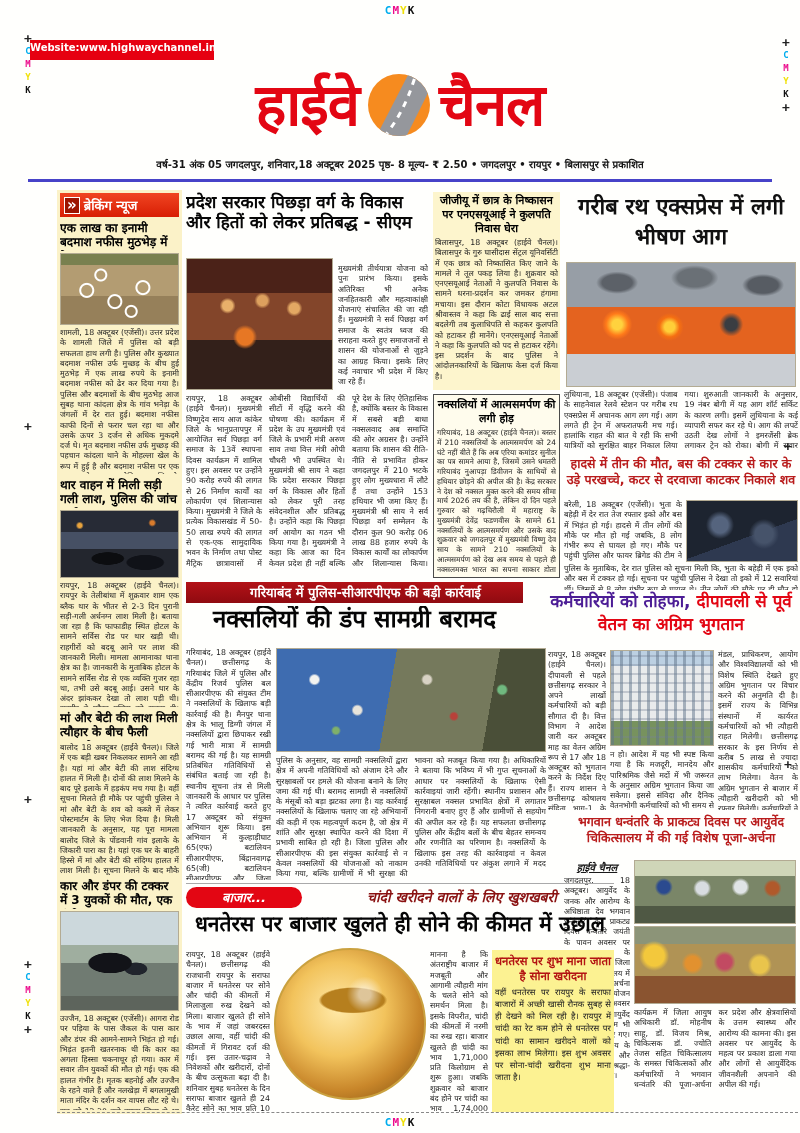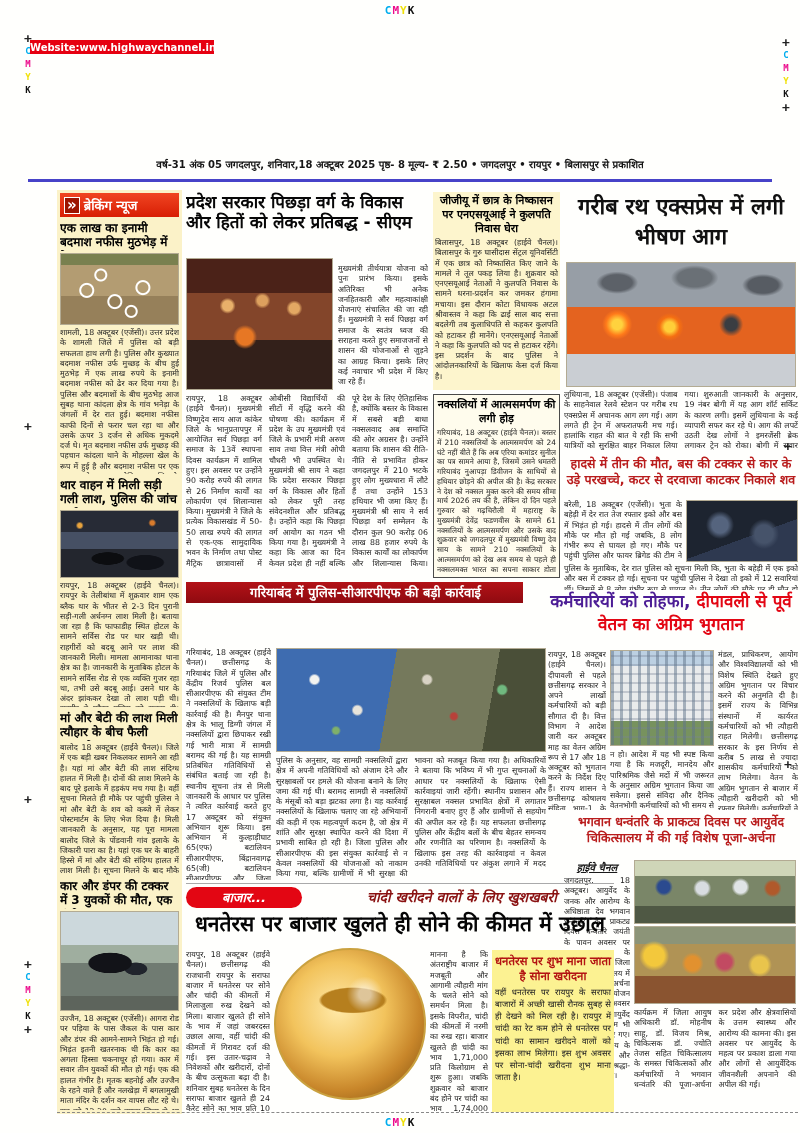--- a/index.html
+++ b/index.html
@@ -9,21 +9,21 @@
     background:#fffffd; overflow:hidden;
     font-family:"DejaVu Sans", sans-serif; color:#1a1a1a;
   }
   
   .cmyk-line { position:absolute; left:0; right:0; text-align:center; font:bold 11px "DejaVu Sans Mono", monospace; letter-spacing:1px; }
   .cmyk-line .c{color:#00adee}.cmyk-line .m{color:#ec0b8c}.cmyk-line .y{color:#f0e10a}.cmyk-line .k{color:#111}
   .regv { position:absolute; display:flex; flex-direction:column; align-items:center; font:bold 9px "DejaVu Sans Mono", monospace; line-height:1.45; }
   .regv .p{color:#222; font-size:13px; line-height:1;}
   .regv .c{color:#00adee}.regv .m{color:#ec0b8c}.regv .y{color:#f0e10a}.regv .k{color:#111}
   
-  .website { position:absolute; left:30px; top:40px; width:184px; height:14px;
+  .website { position:absolute; left:30px; top:40px; width:184px; height:20px;
     background:#e60011; color:#fff; font-size:10px; font-weight:bold; text-align:center; line-height:16px; text-decoration:none; display:block; }
   .masthead { position:absolute; left:0; top:56px; width:100%; height:98px;
     display:flex; justify-content:center; align-items:center; gap:8px; }
   .mt-word { font-size:58px; font-weight:900; color:#e30613; letter-spacing:-1px; line-height:1; }
   .logo { width:64px; height:64px; display:inline-block; }
   .dateline { position:absolute; left:0; top:157px; width:100%; text-align:center;
     font-size:10px; font-weight:600; color:#161616; }
   .blue-rule { position:absolute; left:28px; top:179px; width:744px; height:3px; background:#4743c8; }
   
   .bt { font-size:7.8px; line-height:1.32; text-align:justify; color:#1c1c1c; overflow:hidden; }
@@ -195,20 +195,38 @@
     <span class="p">+</span>
   </div>
   <div class="regv" style="left:784px; top:440px;">
     <span class="p">+</span>
   </div>
   <div class="regv" style="left:784px; top:758px;">
     <span class="p">+</span>
   </div>
 
   <a class="website" href="#">Website:www.highwaychannel.in</a>
+  <div class="masthead">
+    <span class="mt-word">हाईवे</span>
+    <span class="logo">
+      <svg viewBox="0 0 64 64" width="64" height="64" aria-hidden="true">
+        <defs>
+            <clipPath id="logoClip">
+              <circle cx="32" cy="32" r="31"></circle>
+            </clipPath>
+          </defs>
+        <circle cx="32" cy="32" r="31" fill="#f68b1f"></circle>
+        <g clip-path="url(#logoClip)">
+          <path d="M42 0 L66 10 L38 66 L8 66 Z" fill="#95979c"></path>
+          <path d="M17 64 C 30 48, 40 30, 48 4" stroke="#ffffff" stroke-width="3" stroke-dasharray="6 6" fill="none"></path>
+        </g>
+      </svg>
+    </span>
+    <span class="mt-word">चैनल</span>
+  </div>
   <div class="dateline">वर्ष-31 अंक 05 जगदलपुर, शनिवार,18 अक्टूबर 2025  पृष्ठ- 8   मूल्य- ₹ 2.50 •  जगदलपुर • रायपुर • बिलासपुर से प्रकाशित</div>
   <div class="blue-rule"></div>
 
   <div class="sidebar">
     <div class="bn-header">
       <span class="bn-chev">»</span>
       <span class="bn-label">ब्रेकिंग न्यूज</span>
     </div>
     <div class="sb-h">एक लाख का इनामी बदमाश नफीस मुठभेड़ में ढेर</div>
     <div class="sb-ph photo ph-crime" style="height:72px;"></div>
@@ -232,20 +250,21 @@
     <div class="box-h" style="height:42px;">जीजीयू में छात्र के निष्कासन पर एनएसयूआई ने कुलपति निवास घेरा</div>
     <div class="bt" style="height:146px;">बिलासपुर, 18 अक्टूबर (हाईवे चैनल)। बिलासपुर के गुरु घासीदास सेंट्रल यूनिवर्सिटी में एक छात्र को निष्कासित किए जाने के मामले ने तूल पकड़ लिया है। शुक्रवार को एनएसयूआई नेताओं ने कुलपति निवास के सामने धरना-प्रदर्शन कर जमकर हंगामा मचाया। इस दौरान कोटा विधायक अटल श्रीवास्तव ने कहा कि ढाई साल बाद सत्ता बदलेगी तब कुलाधिपति से कहकर कुलपति को हटाकर ही मानेंगे। एनएसयूआई नेताओं ने कहा कि कुलपति को पद से हटाकर रहेंगे। इस प्रदर्शन के बाद पुलिस ने आंदोलनकारियों के खिलाफ केस दर्ज किया है।</div>
   </div>
 
   <div class="abs box-bordered" style="left:433px; top:394px; width:127px; height:184px;">
     <div class="box-h" style="height:28px;">नक्सलियों में आत्मसमर्पण की लगी होड़</div>
     <div class="bt" style="height:144px; font-size:7.4px;">गरियाबंद, 18 अक्टूबर (हाईवे चैनल)। बस्तर में 210 नक्सलियों के आत्मसमर्पण को 24 घंटे नहीं बीते हैं कि अब एरिया कमांडर सुनील का पत्र सामने आया है, जिसमें उसने धमतरी गरियाबंद नुआपड़ा डिवीजन के साथियों से हथियार छोड़ने की अपील की है। केंद्र सरकार ने देश को नक्सल मुक्त करने की समय सीमा मार्च 2026 तय की है, लेकिन दो दिन पहले गुरुवार को गढ़चिरौली में महाराष्ट्र के मुख्यमंत्री देवेंद्र फडणवीस के सामने 61 नक्सलियों के आत्मसमर्पण और उसके बाद शुक्रवार को जगदलपुर में मुख्यमंत्री विष्णु देव साय के सामने 210 नक्सलियों के आत्मसमर्पण को देख अब समय से पहले ही नक्सलमुक्त भारत का सपना साकार होता नजर आने लगा है। ताजा घटनाक्रम में उड़ीसा एरिया कमेटी के एरिया कमांडर सुनील ने पत्र जारी कर गोबरा, सोनाबाली, एसजेडके, खड़ासली में सक्रिय नक्सलियों से हथियार छोड़ने की अपील की है। उसने अपना मोबाइल नंबर जारी कर 20 अक्टूबर को सभी से एकत्रित होने की अपील की है।</div>
   </div>
 
   <div class="abs banner" style="left:186px; top:582px; width:337px; height:21px;padding-left:22px;">गरियाबंद में पुलिस-सीआरपीएफ की बड़ी कार्रवाई</div>
+  <div class="abs naxal-hl" style="left:186px; top:606px; width:337px; height:38px;">नक्सलियों की डंप सामग्री बरामद</div>
   <div class="abs bt" style="left:186px; top:648px; width:85px; height:232px;">गरियाबंद, 18 अक्टूबर (हाईवे चैनल)। छत्तीसगढ़ के गरियाबंद जिले में पुलिस और केंद्रीय रिजर्व पुलिस बल सीआरपीएफ की संयुक्त टीम ने नक्सलियों के खिलाफ बड़ी कार्रवाई की है। मैनपुर थाना क्षेत्र के भालू डिग्गी जंगल में नक्सलियों द्वारा छिपाकर रखी गई भारी मात्रा में सामग्री बरामद की गई है। यह सामग्री प्रतिबंधित गतिविधियों से संबंधित बताई जा रही है। स्थानीय सूचना तंत्र से मिली जानकारी के आधार पर पुलिस ने त्वरित कार्रवाई करते हुए 17 अक्टूबर को संयुक्त अभियान शुरू किया। इस अभियान में कुल्हाड़ीघाट 65(एफ) बटालियन सीआरपीएफ, बिंद्रानवागढ़ 65(जी) बटालियन सीआरपीएफ और जिला पुलिस बल की संयुक्त टीम शामिल थी। टीम ने जंगल और पहाड़ी क्षेत्र में सर्चिंग किया। सघन तलाशी के दौरान पुलिस को मैगजीन पोच, मेडिकल रंबलेट, फोल्डिंग स्टूल, तिरपाल सहित नक्सलियों द्वारा उपयोग की जाने वाली अन्य सामग्री मिली।</div>
   <div class="abs photo ph-dump" style="left:276px; top:648px; width:270px; height:104px;"></div>
   <div class="abs bt cols2" style="left:276px; top:756px; width:270px; height:124px;">पुलिस के अनुसार, वह सामग्री नक्सलियों द्वारा क्षेत्र में अपनी गतिविधियों को अंजाम देने और सुरक्षाबलों पर हमले की योजना बनाने के लिए जमा की गई थी। बरामद सामग्री से नक्सलियों के मंसूबों को बड़ा झटका लगा है। यह कार्रवाई नक्सलियों के खिलाफ चलाए जा रहे अभियानों की कड़ी में एक महत्वपूर्ण कदम है, जो क्षेत्र में शांति और सुरक्षा स्थापित करने की दिशा में प्रभावी साबित हो रही है। जिला पुलिस और सीआरपीएफ की इस संयुक्त कार्रवाई से न केवल नक्सलियों की योजनाओं को नाकाम किया गया, बल्कि ग्रामीणों में भी सुरक्षा की भावना को मजबूत किया गया है। अधिकारियों ने बताया कि भविष्य में भी गुप्त सूचनाओं के आधार पर नक्सलियों के खिलाफ ऐसी कार्रवाइयां जारी रहेंगी। स्थानीय प्रशासन और सुरक्षाबल नक्सल प्रभावित क्षेत्रों में लगातार निगरानी बनाए हुए हैं और ग्रामीणों से सहयोग की अपील कर रहे हैं। यह सफलता छत्तीसगढ़ पुलिस और केंद्रीय बलों के बीच बेहतर समन्वय और रणनीति का परिणाम है। नक्सलियों के खिलाफ इस तरह की कार्रवाइयां न केवल उनकी गतिविधियों पर अंकुश लगाने में मदद करती हैं, बल्कि क्षेत्र में विकास और शांति के लिए भी मार्ग प्रशस्त करती हैं।</div>
 
   <div class="abs train-hl" style="left:564px; top:192px; width:234px; height:68px;">गरीब रथ एक्सप्रेस में लगी भीषण आग</div>
   <div class="abs photo ph-train" style="left:566px; top:262px; width:230px; height:125px;"></div>
   <div class="abs bt cols2" style="left:564px; top:390px; width:234px; height:64px;">लुधियाना, 18 अक्टूबर (एजेंसी)। पंजाब के साहनेवाल रेलवे स्टेशन पर गरीब रथ एक्सप्रेस में अचानक आग लग गई। आग लगते ही ट्रेन में अफरातफरी मच गई। हालांकि राहत की बात ये रही कि सभी यात्रियों को सुरक्षित बाहर निकाल लिया गया। शुरुआती जानकारी के अनुसार, 19 नंबर बोगी में यह आग शॉर्ट सर्किट के कारण लगी। इसमें लुधियाना के कई व्यापारी सफर कर रहे थे। आग की लपटें उठती देख लोगों ने इमरजेंसी ब्रेक लगाकर ट्रेन को रोका। बोगी में सवार यात्री अपना सामान लेकर तुरंत नीचे उतरे। इस अफरातफरी के बीच ट्रेन से उतरने में कई यात्रियों को चोटें भी आई हैं। सूचना मिलते ही रेलवे और पुलिस की टीमें मौके पर पहुंचीं और एक घंटे की मशक्कत के बाद आग पर काबू पा लिया गया। इसमें एक महिला के झुलसने की सूचना है। नॉर्दर्न रेलवे ने इस घटना के संबंध में बयान जारी कर बताया कि ट्रेन संख्या 12204 अमृतसर सहरसा गरीब रथ में साहनेवाल स्टेशन से गुजरते समय आग देखी गई। रेल कर्मचारी कार्यवाही करते हुए ट्रेन को रोककर आग बुझाई गई। इस दौरान एक यात्री को मामूली चोट आई है।</div>
 
   <div class="abs small-hl" style="left:564px; top:456px; width:234px; height:42px;">हादसे में तीन की मौत, बस की टक्कर से कार के उड़े परखच्चे, कटर से दरवाजा काटकर निकाले शव</div>
   <div class="abs bt" style="left:564px; top:500px; width:118px; height:62px;">बरेली, 18 अक्टूबर (एजेंसी)। भुता के बहेड़ी में देर रात तेज रफ्तार इको और बस में भिड़ंत हो गई। हादसे में तीन लोगों की मौके पर मौत हो गई जबकि, 8 लोग गंभीर रूप से घायल हो गए। मौके पर पहुंची पुलिस और फायर ब्रिगेड की टीम ने मृतकों को इको वैन काटकर निकाला।</div>

